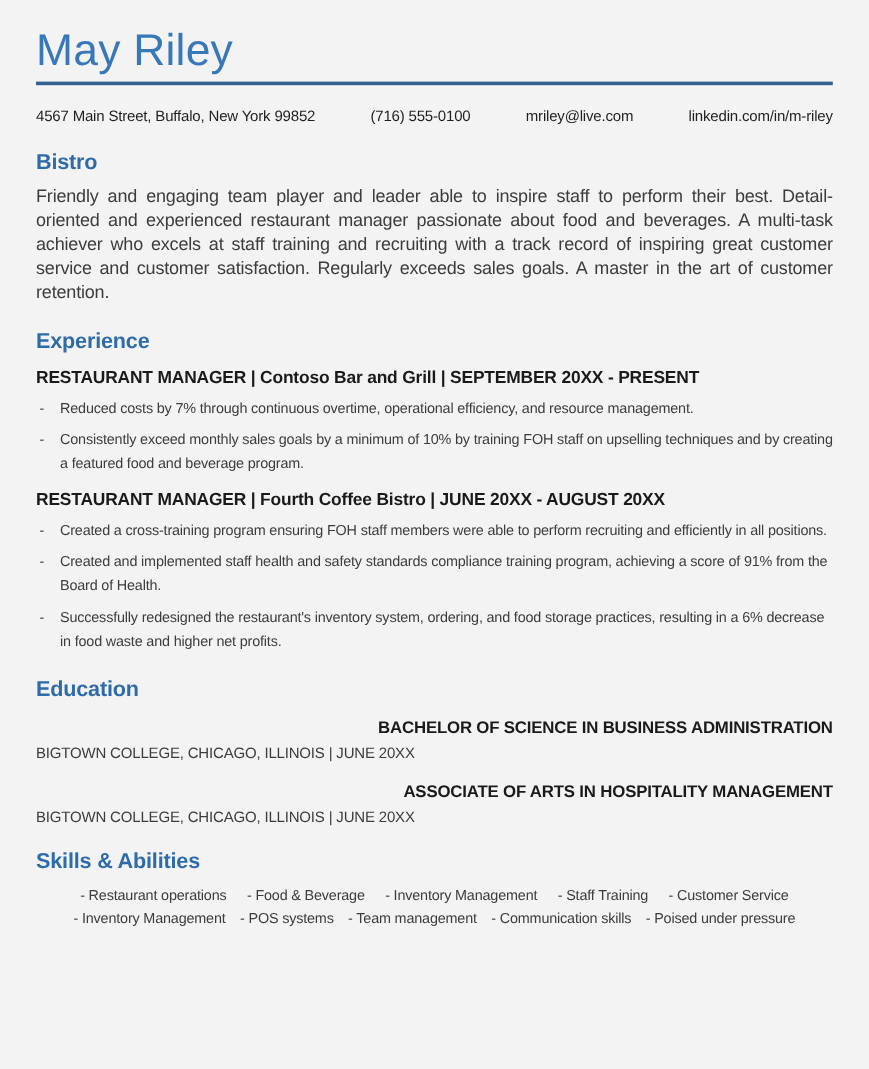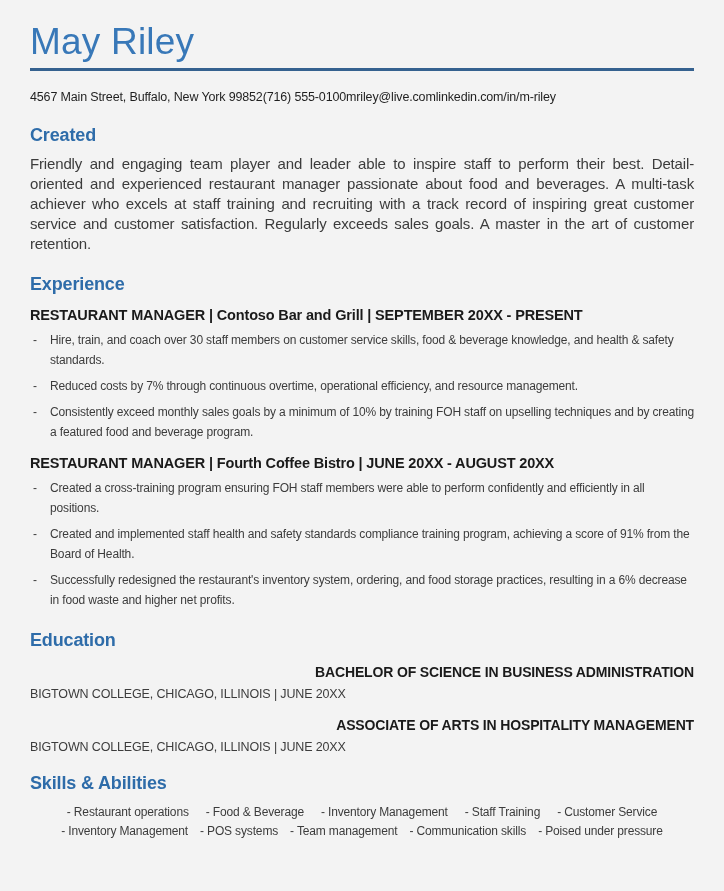--- a/index.html
+++ b/index.html
@@ -26,20 +26,21 @@
     font-size:37px;
     line-height:44px;
     font-weight:400;
     color:var(--accent-blue);
     letter-spacing:0.2px;
   }
   .rule{height:3px;background:var(--rule-blue);margin:4px 0 0 0;border:none;}
   .contact{
     margin-top:19px;
     display:flex;
+    justify-content:space-between;
     align-items:baseline;
     font-size:12.5px;
     line-height:15px;
     color:#1F1F1F;
   }
 
   
   h2.section-heading{
     margin:20px 0 0 0;
     font-size:18px;
@@ -121,39 +122,38 @@
     <div class="rule"></div>
     <div class="contact">
       <span>4567 Main Street, Buffalo, New York 99852</span>
       <span>(716) 555-0100</span>
       <span>mriley@live.com</span>
       <span>linkedin.com/in/m-riley</span>
     </div>
   </header>
 
   <section>
-    <h2 class="section-heading">Created</h2>
+    <h2 class="section-heading">Bistro</h2>
     <p class="profile-text">Friendly and engaging team player and leader able to inspire staff to perform their best. Detail-oriented and experienced restaurant manager passionate about food and beverages. A multi-task achiever who excels at staff training and recruiting with a track record of inspiring great customer service and customer satisfaction. Regularly exceeds sales goals. A master in the art of customer retention.</p>
   </section>
 
   <section>
     <h2 class="section-heading">Experience</h2>
     <div id="jobs">
         <div class="job-block">
           <h3 class="job-title">RESTAURANT MANAGER | Contoso Bar and Grill | SEPTEMBER 20XX - PRESENT</h3>
           <ul class="bullets">
-            <li>Hire, train, and coach over 30 staff members on customer service skills, food &amp; beverage knowledge, and health &amp; safety standards.</li>
             <li>Reduced costs by 7% through continuous overtime, operational efficiency, and resource management.</li>
             <li>Consistently exceed monthly sales goals by a minimum of 10% by training FOH staff on upselling techniques and by creating a featured food and beverage program.</li>
           </ul>
         </div>
         <div class="job-block">
           <h3 class="job-title">RESTAURANT MANAGER | Fourth Coffee Bistro | JUNE 20XX - AUGUST 20XX</h3>
           <ul class="bullets">
-            <li>Created a cross-training program ensuring FOH staff members were able to perform confidently and efficiently in all positions.</li>
+            <li>Created a cross-training program ensuring FOH staff members were able to perform recruiting and efficiently in all positions.</li>
             <li>Created and implemented staff health and safety standards compliance training program, achieving a score of 91% from the Board of Health.</li>
             <li>Successfully redesigned the restaurant's inventory system, ordering, and food storage practices, resulting in a 6% decrease in food waste and higher net profits.</li>
           </ul>
         </div>
       </div>
   </section>
 
   <section>
     <h2 class="section-heading">Education</h2>
     <div id="degrees">

